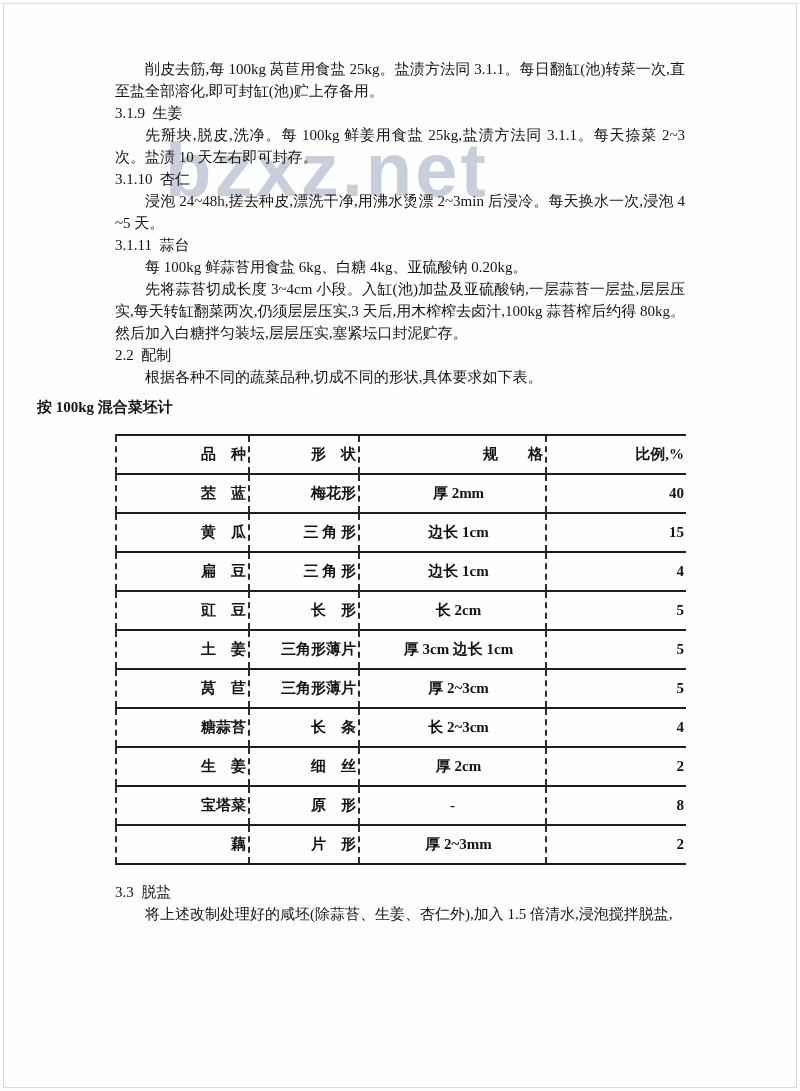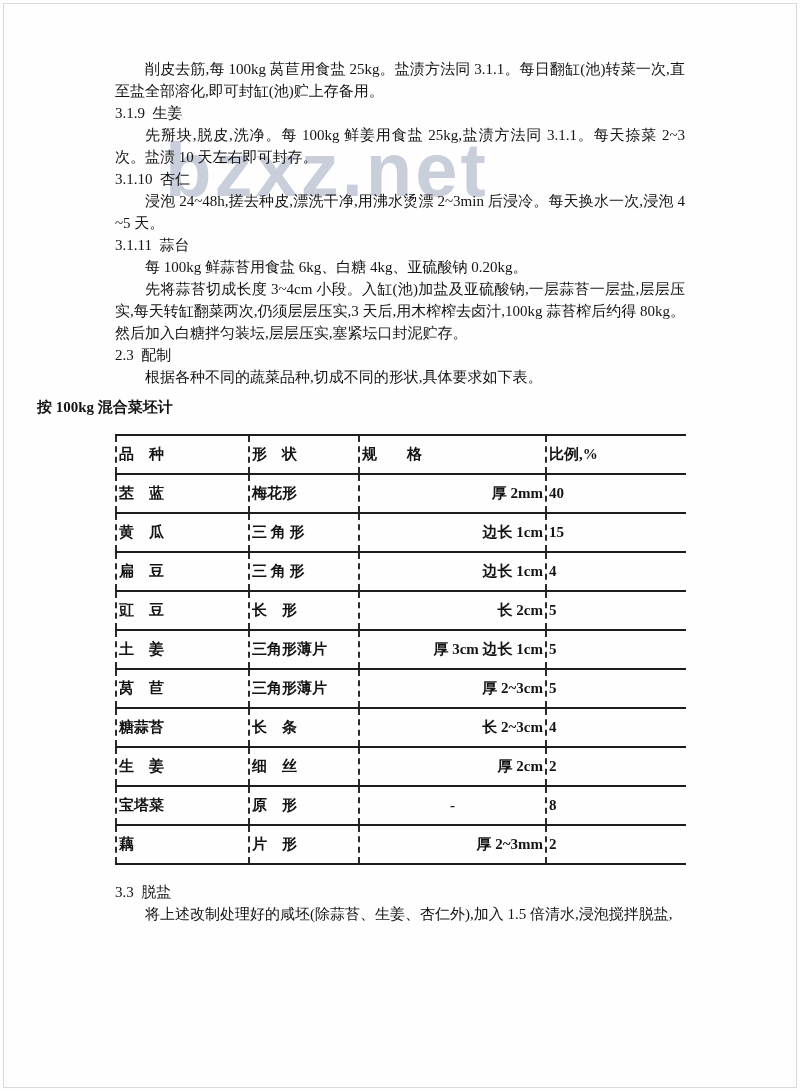--- a/index.html
+++ b/index.html
@@ -27,44 +27,44 @@
     text-align:right; font-weight:bold; margin-top:8px;
     transform:translateX(-78px); text-indent:0; white-space:nowrap !important;
   }
   table.spec-table {
     border-collapse:collapse; table-layout:fixed; width:570px;
     margin-top:16px; border-bottom:2px solid #1d1d1d;
   }
   table.spec-table tr { border-top:2px solid #1d1d1d; }
   table.spec-table th, table.spec-table td {
     font-size:15px; font-weight:bold; height:39px; padding:0 2px;
-    border-left:2px dashed #2b2b2b; text-align:left; vertical-align:middle;
+    border-left:2px dashed #2b2b2b; text-align:right; vertical-align:middle;
     overflow:hidden; white-space:nowrap;
   }
-  table.spec-table td.c3 { text-align:right; padding-left:14px; }
+  table.spec-table td.c3 { text-align:center; padding-left:14px; }
   table.spec-table td.c3.ctr { text-align:center; padding-left:2px; }
   .after-table { margin-top:16px; }
 </style>
 </head>
 <body>
 
 <div class="page">
   <div class="scan-frame"></div>
   <div class="watermark">bzxz.net</div>
 
   <div class="content">
     <p class="para">削皮去筋,每 100kg 莴苣用食盐 25kg。盐渍方法同 3.1.1。每日翻缸(池)转菜一次,直至盐全部溶化,即可封缸(池)贮上存备用。</p>
     <p class="heading">3.1.9  生姜</p>
     <p class="para">先掰块,脱皮,洗净。每 100kg 鲜姜用食盐 25kg,盐渍方法同 3.1.1。每天捺菜 2~3 次。盐渍 10 天左右即可封存。</p>
     <p class="heading">3.1.10  杏仁</p>
     <p class="para">浸泡 24~48h,搓去种皮,漂洗干净,用沸水烫漂 2~3min 后浸冷。每天换水一次,浸泡 4~5 天。</p>
     <p class="heading">3.1.11  蒜台</p>
     <p class="para">每 100kg 鲜蒜苔用食盐 6kg、白糖 4kg、亚硫酸钠 0.20kg。</p>
     <p class="para">先将蒜苔切成长度 3~4cm 小段。入缸(池)加盐及亚硫酸钠,一层蒜苔一层盐,层层压实,每天转缸翻菜两次,仍须层层压实,3 天后,用木榨榨去卤汁,100kg 蒜苔榨后约得 80kg。然后加入白糖拌匀装坛,层层压实,塞紧坛口封泥贮存。</p>
-    <p class="heading">2.3  配制</p>
+    <p class="heading">2.2  配制</p>
     <p class="para">根据各种不同的蔬菜品种,切成不同的形状,具体要求如下表。</p>
 
     <p class="table-title">按 100kg 混合菜坯计</p>
 
     <table class="spec-table">
       <colgroup>
         <col style="width:133px">
           <col style="width:110px">
           <col style="width:187px">
           <col style="width:140px">

